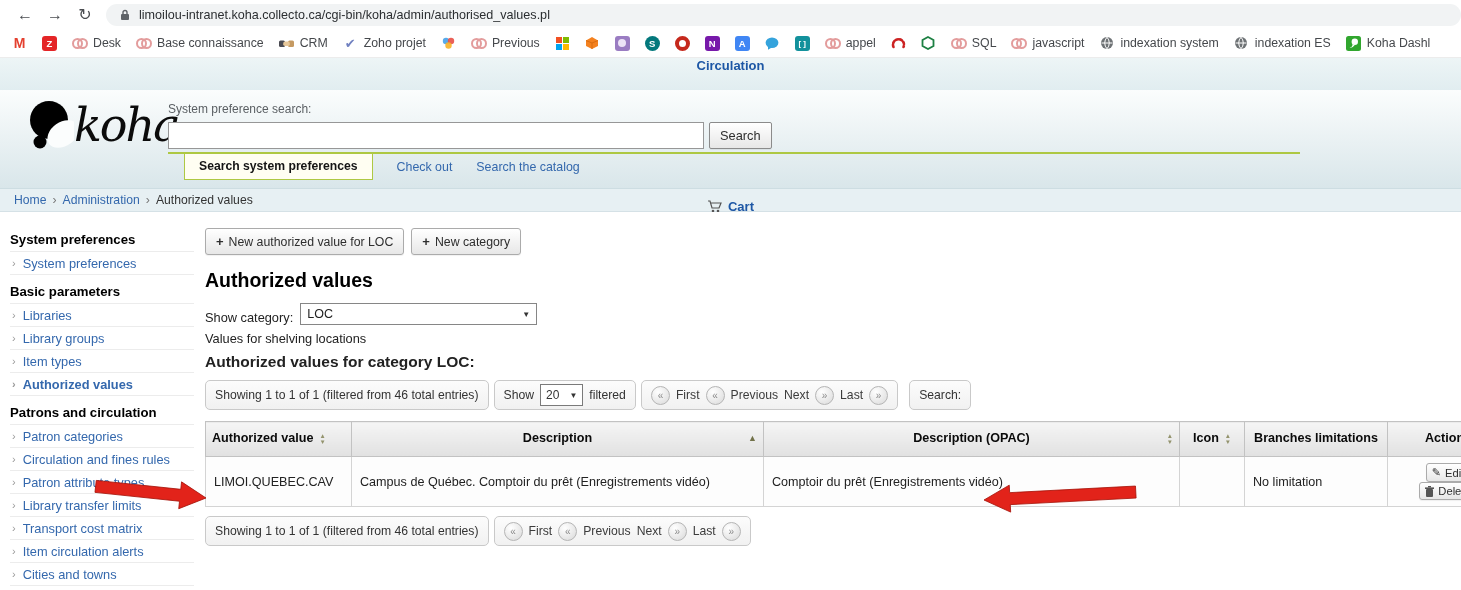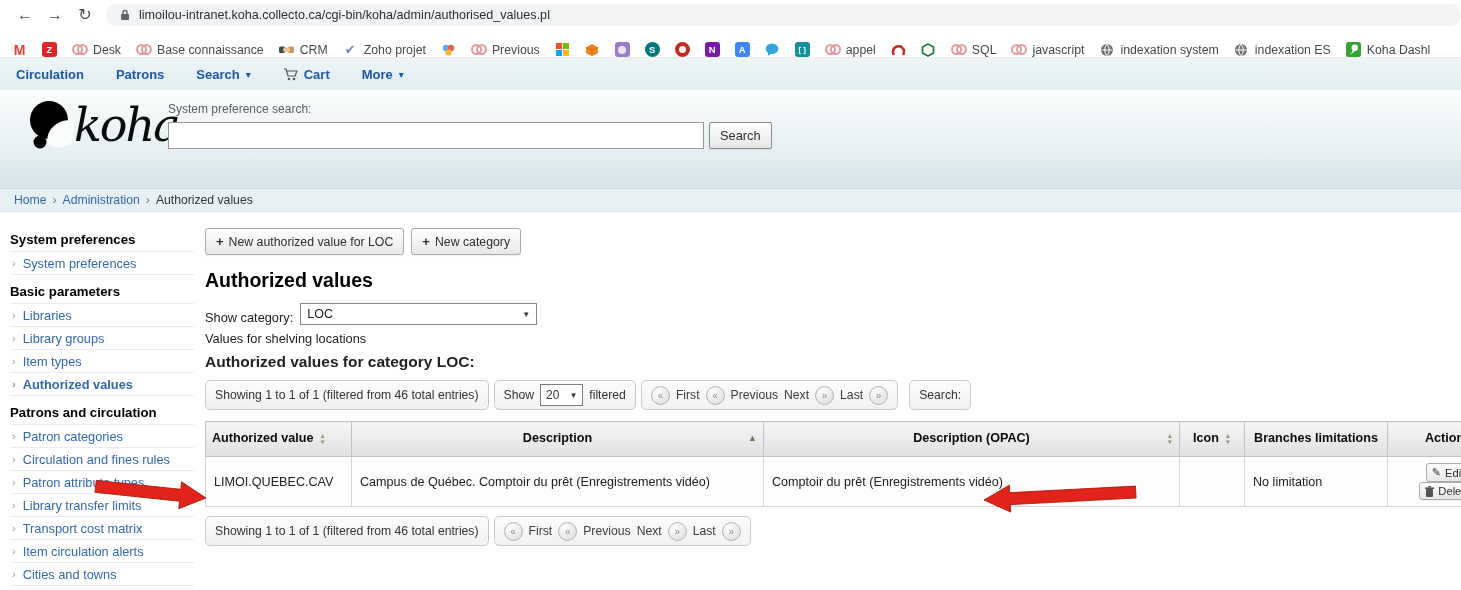--- a/index.html
+++ b/index.html
@@ -5,41 +5,41 @@
   html,body{margin:0;padding:0;background:#fff;}
   .screen{position:relative;width:1461px;height:590px;overflow:hidden;
           font-family:"Liberation Sans","DejaVu Sans",sans-serif;color:#222;background:#fff;}
 
   
   .browser-bar{height:29px;display:flex;align-items:center;padding:0 0 0 10px;background:#fff;box-sizing:border-box;}
   .nav-ico{color:#4a4d51;font-size:16px;width:30px;text-align:center;line-height:29px;cursor:pointer;flex:none;}
   .url-bar{flex:1;height:22px;border-radius:11px;background:#f1f3f4;display:flex;align-items:center;gap:9px;padding:0 14px;margin-left:6px;}
   .url-text{font-size:12.6px;color:#2b2e31;white-space:nowrap;}
 
-  .bookmarks-bar{height:29px;display:flex;align-items:flex-end;gap:15px;padding:0 12px;background:#fff;
+  .bookmarks-bar{height:29px;display:flex;align-items:center;gap:15px;padding:0 12px;background:#fff;
                  border-bottom:1px solid #ececec;box-sizing:border-box;overflow:hidden;}
   .bm{display:flex;align-items:center;gap:6px;white-space:nowrap;cursor:pointer;flex:none;}
   .bm-label{font-size:12.3px;color:#45484c;}
   .ic{width:15px;height:15px;border-radius:3px;display:inline-flex;align-items:center;justify-content:center;
       font-weight:bold;color:#fff;font-size:9.5px;flex:none;position:relative;}
   .ic-gmail::before{content:"M";color:#e4402f;font-size:14px;}
   .ic-zoho{background:#e42527;}.ic-zoho::before{content:"Z";}
   .ic-rings::before,.ic-rings::after{content:"";position:absolute;width:7px;height:7px;border:2px solid #e39c9c;border-radius:50%;top:2px;}
   .ic-rings::before{left:0;}.ic-rings::after{left:5px;}
   .ic-check::before{content:"✔";color:#7080c0;font-size:13px;}
   .ic-dog{background:#9a7cc2;}.ic-dog::before{content:"";width:8px;height:8px;border-radius:50%;background:#ece3f6;}
   .ic-sp{background:#03787c;border-radius:50%;}.ic-sp::before{content:"S";}
   .ic-gear{background:transparent;border:4px solid #c5281c;border-radius:50%;width:7px;height:7px;}
   .ic-n{background:#7719aa;}.ic-n::before{content:"N";}
   .ic-tr{background:#4086f4;}.ic-tr::before{content:"A";}
   .ic-br{background:#13919c;}.ic-br::before{content:"[ ]";font-size:8px;letter-spacing:0;}
 
   
   .koha-nav{height:32px;background:linear-gradient(#edf5f6,#e1edf0);display:flex;align-items:center;gap:32px;
-            padding:0 16px;font-weight:bold;font-size:13px;color:#1d57a5;box-sizing:border-box;}
+            padding:0 16px;font-weight:bold;font-size:13px;color:#1d57a5;box-sizing:border-box;flex-direction:column;}
   .nav-item{display:flex;align-items:center;gap:6px;cursor:pointer;}
   .caret{font-size:10px;}
 
   
   .app-header{height:98px;background:linear-gradient(#fbfdfd,#d9e6ea);position:relative;box-sizing:border-box;}
   .logo{position:absolute;left:28px;top:8px;display:flex;align-items:center;}
   .logo-text{font-family:"DejaVu Serif","Liberation Serif",serif;font-style:italic;font-size:46px;line-height:1;
              color:#0b0b0b;letter-spacing:-2px;margin-left:0px;}
   .hdr-form{position:absolute;left:168px;top:12px;}
   .hdr-label{font-size:12px;color:#5a5f63;}
@@ -315,20 +315,25 @@
         <circle cx="12" cy="44" r="6.5" fill="#000"></circle>
       </svg>
       <span class="logo-text">koha</span>
     </div>
     <div class="hdr-form">
       <div class="hdr-label">System preference search:</div>
       <div class="hdr-row">
         <input class="hdr-input" style="">
         <button class="btn hdr-btn">Search</button>
       </div>
+    </div>
+    <div class="hdr-tabs">
+      <div class="tab-active">Search system preferences</div>
+      <span class="tab-link">Check out</span>
+      <span class="tab-link">Search the catalog</span>
     </div>
   </div>
 
   <div class="breadcrumb">
     <span class="bc-link">Home</span>
     <span class="bc-sep">›</span>
     <span class="bc-link">Administration</span>
     <span class="bc-sep">›</span>
     <span class="bc-current">Authorized values</span>
   </div>

